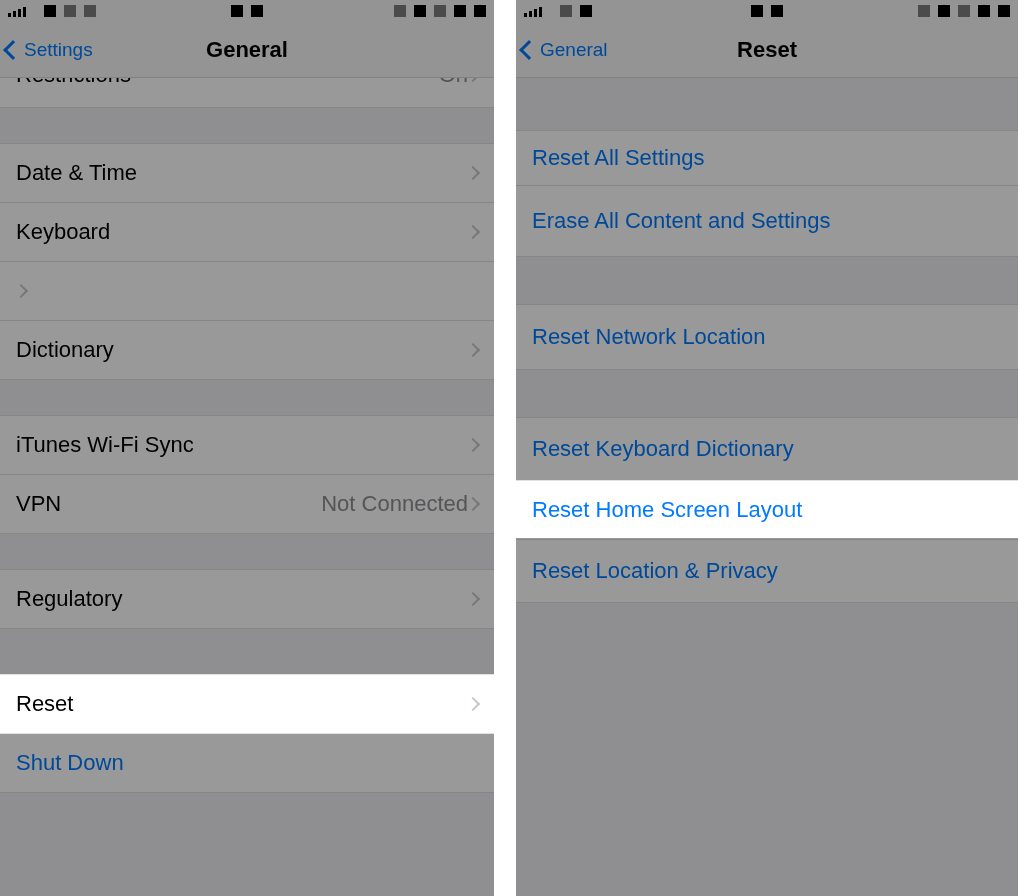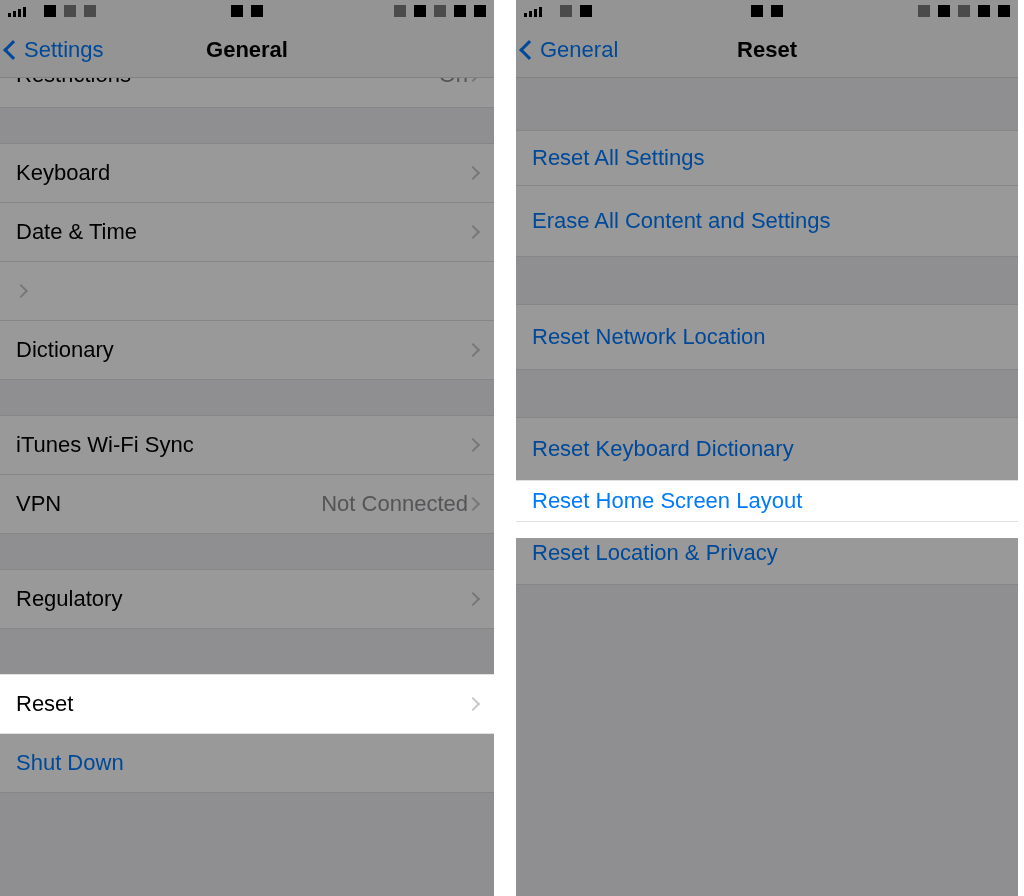--- a/index.html
+++ b/index.html
@@ -45,21 +45,21 @@
 
   
   .navbar {
     height: 56px;
     background: #f7f7f8;
     border-bottom: 1px solid rgba(0,0,0,0.12);
     position: relative;
     display:flex; align-items:center;
   }
   .back {
-    display:flex; align-items:center; color:#007aff; font-size:22px;
+    display:flex; align-items:center; color:#007aff; font-size:19px;
     padding-left:6px; cursor:pointer;
   }
   .chev-left {
     width:14px; height:14px; border-left:3px solid #007aff; border-bottom:3px solid #007aff;
     transform: rotate(45deg); margin-right:4px;
   }
   .title {
     position:absolute; left:50%; transform:translateX(-50%);
     font-size:22px; font-weight:600; color:#000;
   }
@@ -137,25 +137,25 @@
   </div>
 
   <div class="cell partial-top">
     <span class="label">Restrictions</span>
     <span class="value">On</span>
     <span class="chev-right"></span>
   </div>
 
   <div class="group">
     <div class="cell">
+      <span class="label">Date &amp; Time</span>
+      <span class="chev-right"></span>
+    </div>
+    <div class="cell">
       <span class="label">Keyboard</span>
-      <span class="chev-right"></span>
-    </div>
-    <div class="cell">
-      <span class="label">Date &amp; Time</span>
       <span class="chev-right"></span>
     </div>
     <div class="cell">
       <span class="chev-right"></span>
     </div>
     <div class="cell">
       <span class="label">Dictionary</span>
       <span class="chev-right"></span>
     </div>
   </div>
@@ -240,21 +240,21 @@
   <div class="group" style="margin-top:48px">
     <div class="cell blue small" style="height:66px">
       <span class="label">Reset Network Location</span>
     </div>
   </div>
 
   <div class="group" style="margin-top:48px">
     <div class="cell blue small" style="height:64px">
       <span class="label">Reset Keyboard Dictionary</span>
     </div>
-    <div class="cell blue small" id="right-highlight" style="height:42px">
+    <div class="cell blue small" id="right-highlight" style="height:60px">
       <span class="label">Reset Home Screen Layout</span>
     </div>
     <div class="cell blue small" style="height:64px">
       <span class="label">Reset Location &amp; Privacy</span>
     </div>
   </div>
 
   <div class="dimrect" id="right-dim-top" style="top: 0px; height: 480px;"></div>
   <div class="dimrect" id="right-dim-bottom" style="top: 538px; height: 358px;"></div>
 </div>

